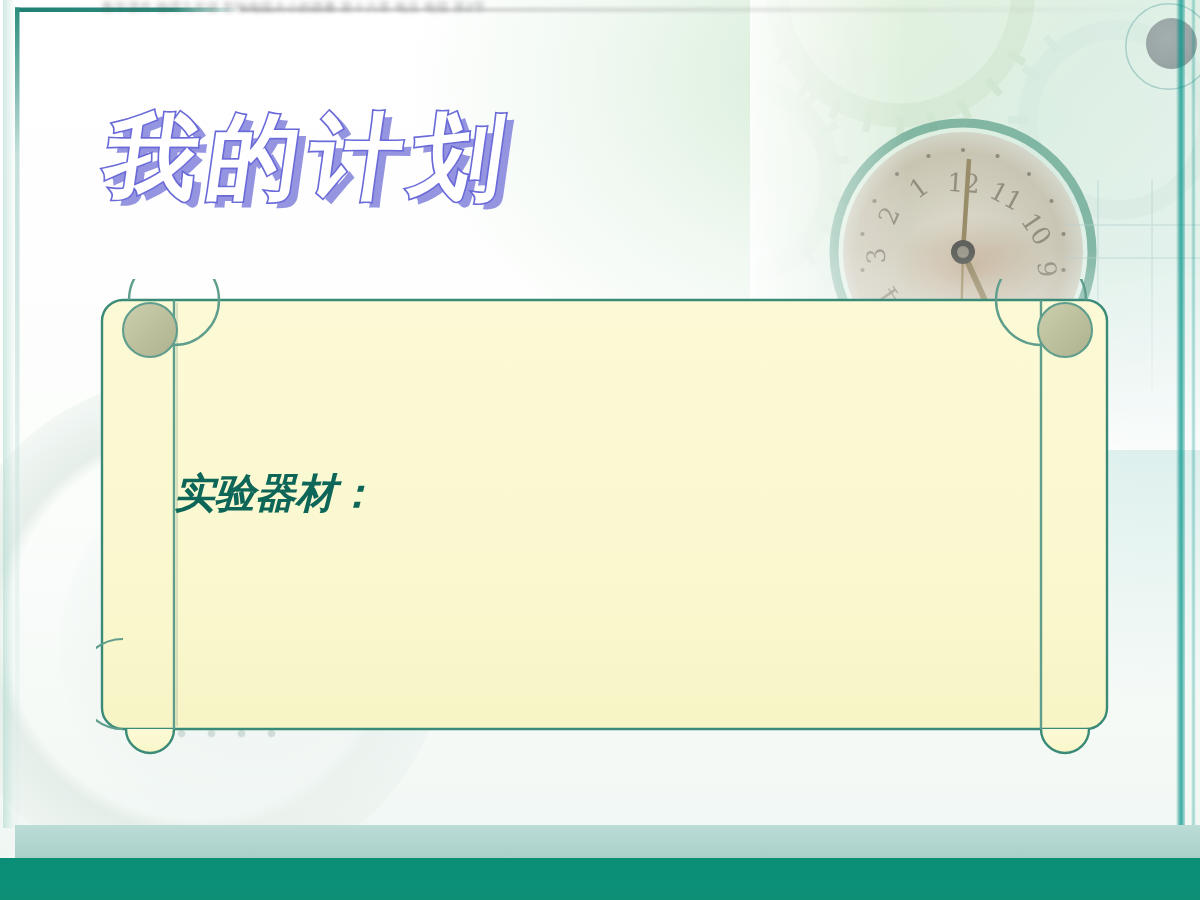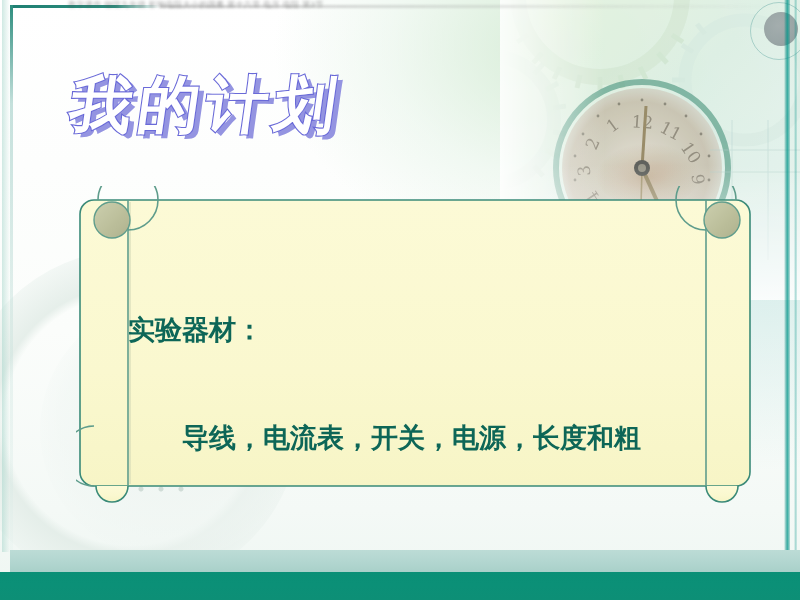--- a/index.html
+++ b/index.html
@@ -190,24 +190,25 @@
     left: 66px;
     top: 66px;
     width: 420px;
     height: 80px;
   }
   #title svg { display: block; overflow: visible; }
 
   
   #scrollbox {
     position: absolute;
-    left: 76px;
+    left: 64px;
     top: 186px;
     width: 690px;
     height: 340px;
+    font-style: italic;
   }
   #scrollbox svg.sheet {
     position: absolute;
     inset: 0;
     width: 690px;
     height: 340px;
     display: block;
   }
   .body-text {
     position: absolute;
@@ -435,21 +436,20 @@
       <path d="M630 44 A30 30 0 1 1 660 14" fill="none" stroke="#5f9d8c" stroke-width="1.6"></path>
 
       <path d="M18 300 A30 30 0 0 1 18 240" fill="none" stroke="#5f9d8c" stroke-width="1.4"></path>
       <path d="M20 300 A16 16 0 0 0 36 316 A16 16 0 0 0 52 300" fill="url(#paperGrad)" stroke="#3a8a78" stroke-width="1.6"></path>
 
       <path d="M630 300 A16 16 0 0 0 646 316 A16 16 0 0 0 662 300" fill="url(#paperGrad)" stroke="#3a8a78" stroke-width="1.6"></path>
     </svg>
 
     <div class="body-text">
       <span class="lead">实验器材：</span>
-      <span class="lead">　　导线，电流表，开关，电源，长度和粗</span>
       
       
     </div>
   </div>
 
   <div class="band-light"></div>
   <div class="band-dark-shadow"></div>
   <div class="band-dark"></div>
 
 </div>

